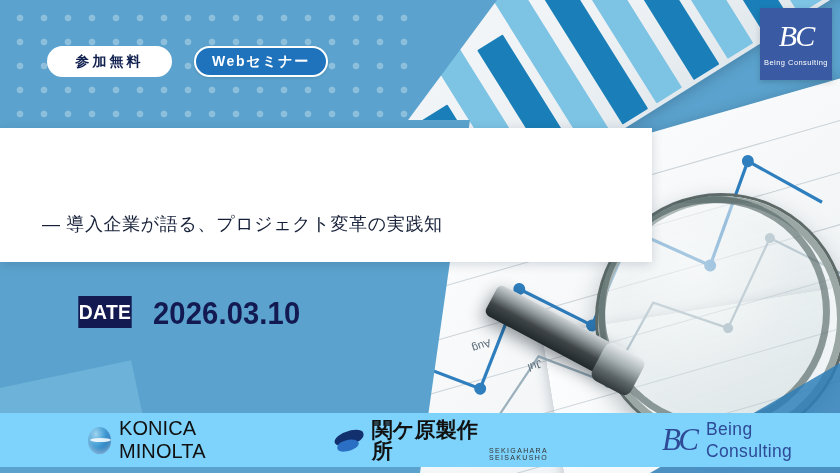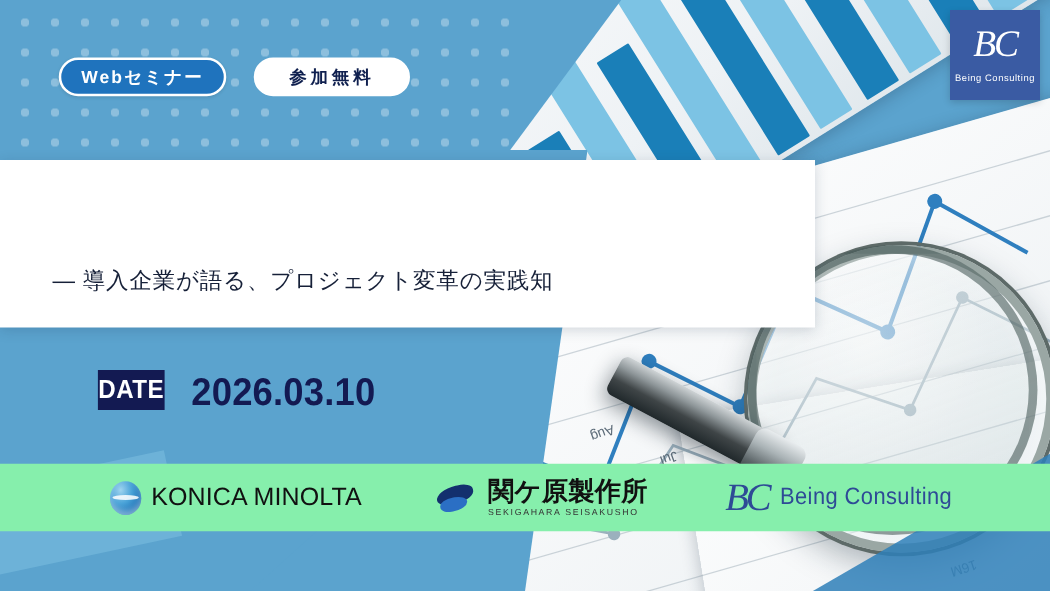--- a/index.html
+++ b/index.html
@@ -147,21 +147,21 @@
     font-size:21px;font-weight:bold;letter-spacing:.02em;
     transform:scaleX(.92);
   }
   .dt-val{
     margin-left:19px;font-size:31px;font-weight:bold;color:#131a52;
     letter-spacing:.005em;transform:scaleX(.94);transform-origin:left center;
   }
 
   
   .logo-band{
-    position:absolute;left:0;top:371px;width:840px;height:54px;background:#86efac;
+    position:absolute;left:0;top:413px;width:840px;height:54px;background:#7dd3fc;
   }
   .logos{
     position:absolute;inset:0;display:flex;align-items:center;
   }
   .logo{display:flex;align-items:center;}
   .logo-km{margin-left:88px;}
   .logo-sk{margin-left:58px;}
   .logo-bc{margin-left:62px;}
   .km-orb{
     width:25px;height:27px;border-radius:50%;
@@ -181,21 +181,21 @@
     width:36px;height:26px;position:relative;
   }
   .sk-mark:before{
     content:"";position:absolute;left:2px;top:4px;width:30px;height:14px;
     background:#13306e;border-radius:60% 40% 55% 45%;transform:rotate(-14deg);
   }
   .sk-mark:after{
     content:"";position:absolute;left:5px;top:13px;width:22px;height:11px;
     background:#2b6fc4;border-radius:55% 45% 60% 40%;transform:rotate(-10deg);
   }
-  .sk-text{margin-left:7px;display:flex;flex-direction:column;line-height:1;}
+  .sk-text{margin-left:7px;display:flex;flex-direction:row;line-height:1;align-items:flex-end;}
   .sk-ja{font-size:21px;font-weight:bold;color:#111111;letter-spacing:.01em;}
   .sk-en{font-size:7px;color:#333333;letter-spacing:.19em;margin-top:3px;}
   .bc-mono{
     font-family:"Liberation Serif","DejaVu Serif",serif;
     font-style:italic;font-size:31px;color:#2e4a96;line-height:.9;
     letter-spacing:-.08em;
   }
   .bc-text{
     margin-left:9px;font-size:19px;color:#2e4a96;letter-spacing:.02em;
     font-family:"Liberation Sans",sans-serif;transform:scaleX(.92);transform-origin:left;
@@ -281,22 +281,22 @@
 
   <div class="blue-left"></div>
   <div class="blue-wedge"></div>
   <div class="blue-bottomleft"></div>
   <div class="blue-corner-bl"></div>
   <div class="blue-corner-br"></div>
   <div class="blue-accent-left"></div>
   <div class="dots"></div>
 
   <div class="badges">
+    <div class="pill pill-free">参加無料</div>
     <div class="pill pill-web">Webセミナー</div>
-    <div class="pill pill-free">参加無料</div>
   </div>
 
   <div class="title-band">
     <div class="subtitle">― 導入企業が語る、プロジェクト変革の実践知</div>
   </div>
 
   <div class="dt">
     <div class="dt-row">
       <div class="dt-tag">DATE</div>
       <div class="dt-val">2026.03.10</div>

